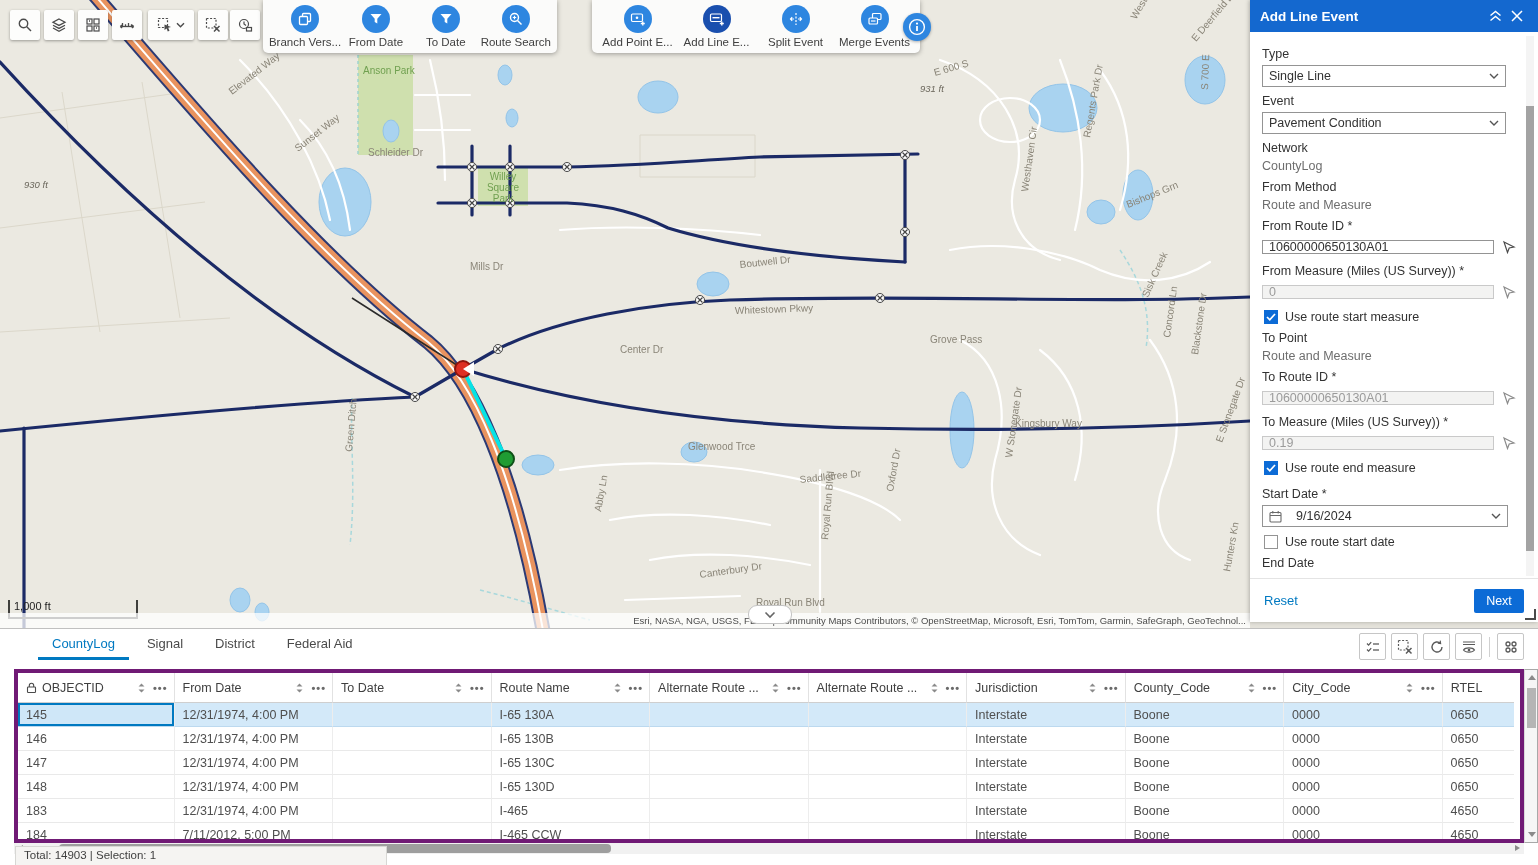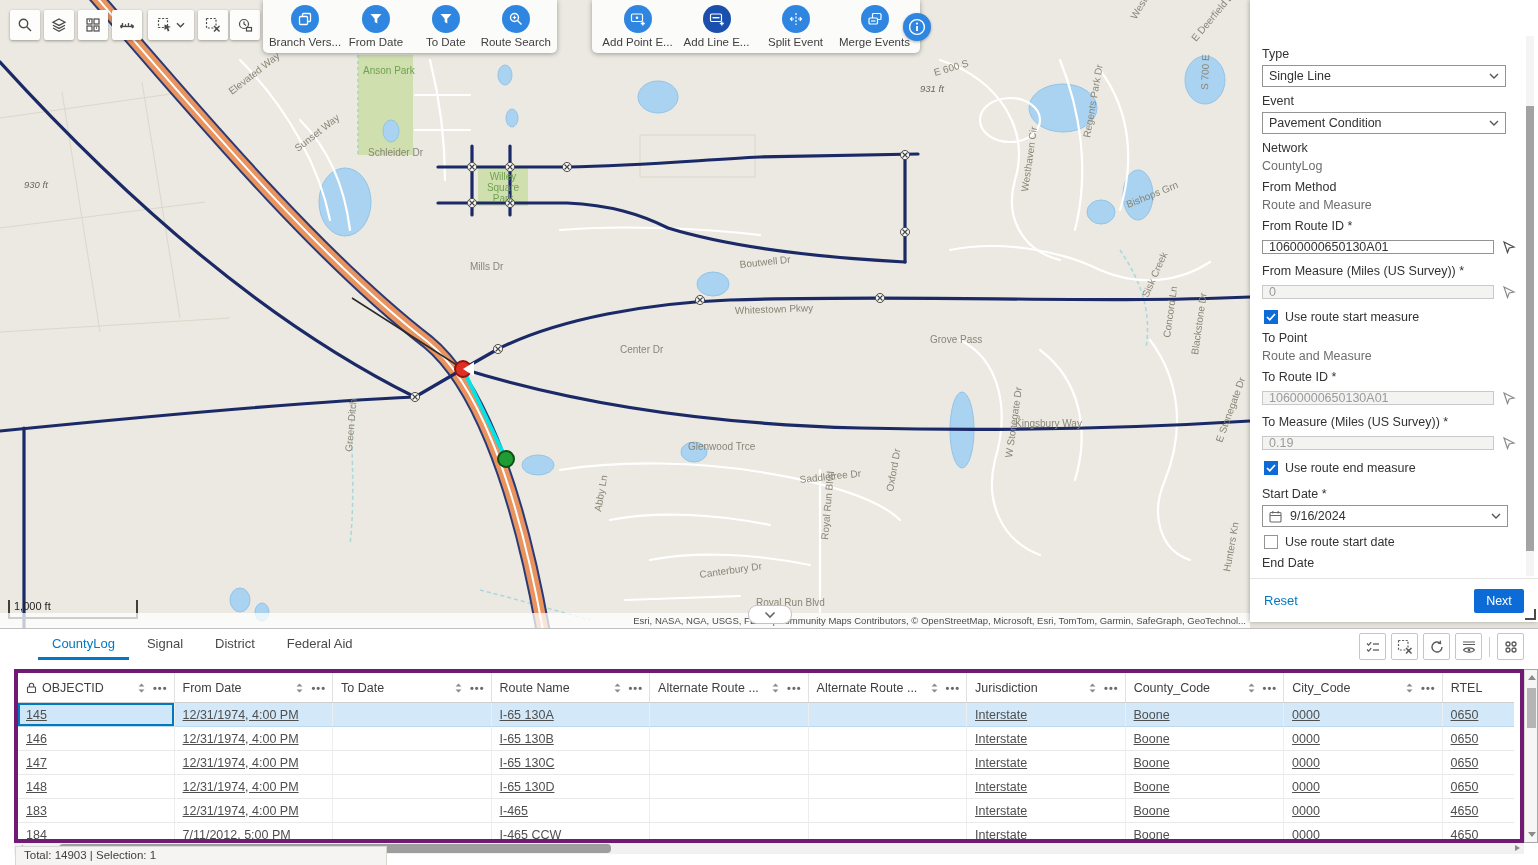--- a/index.html
+++ b/index.html
@@ -48,21 +48,21 @@
   .sel span { flex:1; color:#323232; }
   .inp-row { display:flex; align-items:center; }
   .inp { width:232px; height:14px; border:1px solid #949494; background:#fff; font-size:12.5px; color:#323232;
          padding:0 6px; font-family:"Liberation Sans",sans-serif; }
   .inp.disabled { background:#f3f3f2; color:#9b9b9b; border-color:#c9c9c9; }
   .picker { width:20px; height:20px; margin-left:5px; display:flex; align-items:center; justify-content:center; cursor:pointer; }
   .cb-row { display:flex; align-items:center; margin:8px 0 2px 2px; cursor:pointer; }
   .cb { width:14px; height:14px; border:1px solid #949494; background:#fff; margin-right:7px; display:flex; align-items:center; justify-content:center; }
   .cb.checked { background:#0c6bd6; border-color:#0c6bd6; }
   .datein { width:246px; height:22px; border:1px solid #949494; background:#fff; display:flex; align-items:center; padding:0 6px; cursor:pointer; }
-  .datein .dtxt { flex:1; margin-left:8px; color:#323232; }
+  .datein .dtxt { flex:1; margin-left:14px; color:#323232; }
   .panel-scroll { position:absolute; left:276px; top:36px; width:8px; height:540px; background:#f4f4f4; }
   .panel-thumb { position:absolute; left:0; top:70px; width:8px; height:445px; background:#a3a3a3; }
   .panel-footer { position:absolute; left:0; bottom:0; width:288px; height:44px; border-top:1px solid #e4e4e4;
                   display:flex; align-items:center; padding:0 14px; }
   .reset-link { color:#0079c1; font-size:13px; flex:1; cursor:pointer; }
   .next-btn { width:50px; height:24px; background:#0c6bd6; color:#fff; font-size:12.5px; display:flex;
               align-items:center; justify-content:center; border-radius:2px; cursor:pointer; }
   .resize-h { position:absolute; right:2px; bottom:2px; width:11px; height:11px; border-right:2px solid #4a4a4a; border-bottom:2px solid #4a4a4a; }
 
   
@@ -74,21 +74,21 @@
   .tbtn { width:27px; height:27px; border:1px solid #c6c6c6; border-radius:2px; background:#fff; display:flex; align-items:center; justify-content:center; cursor:pointer; }
   .tdivider { width:1px; height:20px; background:#d0d0d0; margin:0 2px; }
 
   .tablewrap { position:absolute; left:14px; top:40px; width:1510px; height:174px; border:4px solid #701a75; overflow:hidden; background:#fff; }
   .trow { display:flex; width:1496px; }
   .th { display:flex; align-items:center; height:30px; border-right:1px solid #e2e2e2; border-bottom:1px solid #cfcfcf;
         background:#fff; font-size:12.5px; color:#3f3f3f; padding:0 6px 0 8px; overflow:hidden; white-space:nowrap; }
   .th .hlabel { margin-right:auto; }
   .th .dots { color:#6a6a6a; font-weight:bold; letter-spacing:1px; margin-left:7px; font-size:11px; cursor:pointer; }
   .td { display:flex; align-items:center; height:24px; border-right:1px solid #ededed; border-bottom:1px solid #e9e9e9;
-        font-size:12.5px; color:#4f4f4f; padding:0 8px; overflow:hidden; white-space:nowrap;text-decoration:underline; }
+        font-size:12.5px; color:#4f4f4f; padding:0 8px; overflow:hidden; white-space:nowrap; }
   .row-sel .td { background:#d3e9f9; border-bottom-color:#bcd9ef; }
   .td.cell-sel { box-shadow:inset 0 0 0 2px #0079c1; background:#cfe7f8; }
   .c0{width:158px;} .cmid{width:160px;} .c9{width:72px; border-right:none;}
 
   .vscroll { position:absolute; right:0; top:40px; width:14px; height:174px; background:#f6f6f6; border:1px solid #a8a8a8; border-left:1px solid #d9d9d9; }
   .vthumb { position:absolute; left:2px; top:18px; width:9px; height:40px; background:#b5b5b5; }
   .hscroll { position:absolute; left:14px; top:214px; width:1510px; height:11px; background:#f1f1f1; }
   .hthumb { position:absolute; left:45px; top:1px; width:552px; height:9px; background:#9e9e9e; border-radius:4px; }
   .arrow { position:absolute; width:0; height:0; }
   .statusbar { position:absolute; left:0; top:225px; width:1538px; height:12px; }
@@ -427,20 +427,34 @@
     <div class="scalebar"><span>1,000 ft</span></div>
     <div class="attribution">Esri, NASA, NGA, USGS, FEMA | Community Maps Contributors, © OpenStreetMap, Microsoft, Esri, TomTom, Garmin, SafeGraph, GeoTechnol...</div>
     <div class="collapse-pill">
       <svg width="12" height="8" viewBox="0 0 12 8">
           <path d="M1.5,1.5 L6,6 10.5,1.5" fill="none" stroke="#666" stroke-width="1.6"></path>
         </svg>
     </div>
   </div>
 
   <div class="panel">
+    <div class="panel-header">
+      <div class="panel-title">Add Line Event</div>
+      <div class="panel-hicon">
+        <svg width="13" height="12" viewBox="0 0 13 12" fill="none" stroke="#fff" stroke-width="1.5">
+            <path d="M1.5,5.5 L6.5,1.5 11.5,5.5"></path>
+            <path d="M1.5,10.5 L6.5,6.5 11.5,10.5"></path>
+          </svg>
+      </div>
+      <div class="panel-hicon">
+        <svg width="12" height="12" viewBox="0 0 12 12" stroke="#fff" stroke-width="1.5">
+            <path d="M1,1 L11,11 M11,1 L1,11"></path>
+          </svg>
+      </div>
+    </div>
 
     <div class="panel-body">
       <div class="f-label">Type</div>
       <div class="sel">
         <span>Single Line</span>
         <svg width="10" height="6" viewBox="0 0 10 6">
             <path d="M1,1 L5,5 9,1" fill="none" stroke="#555" stroke-width="1.4"></path>
           </svg>
       </div>
 

